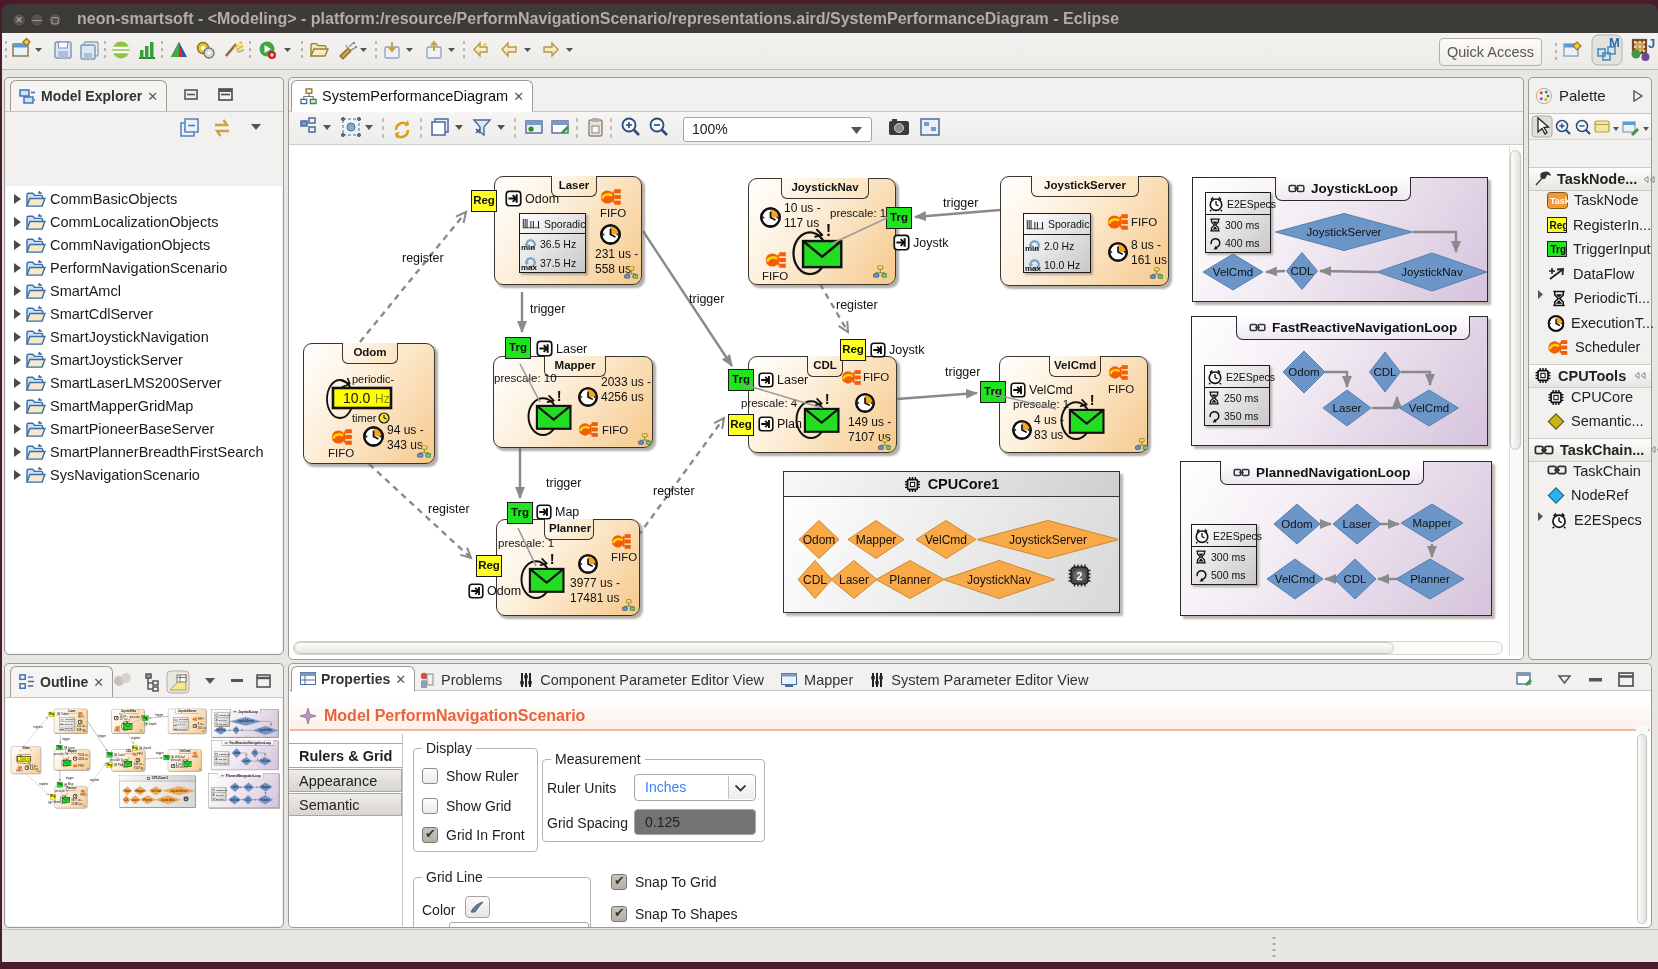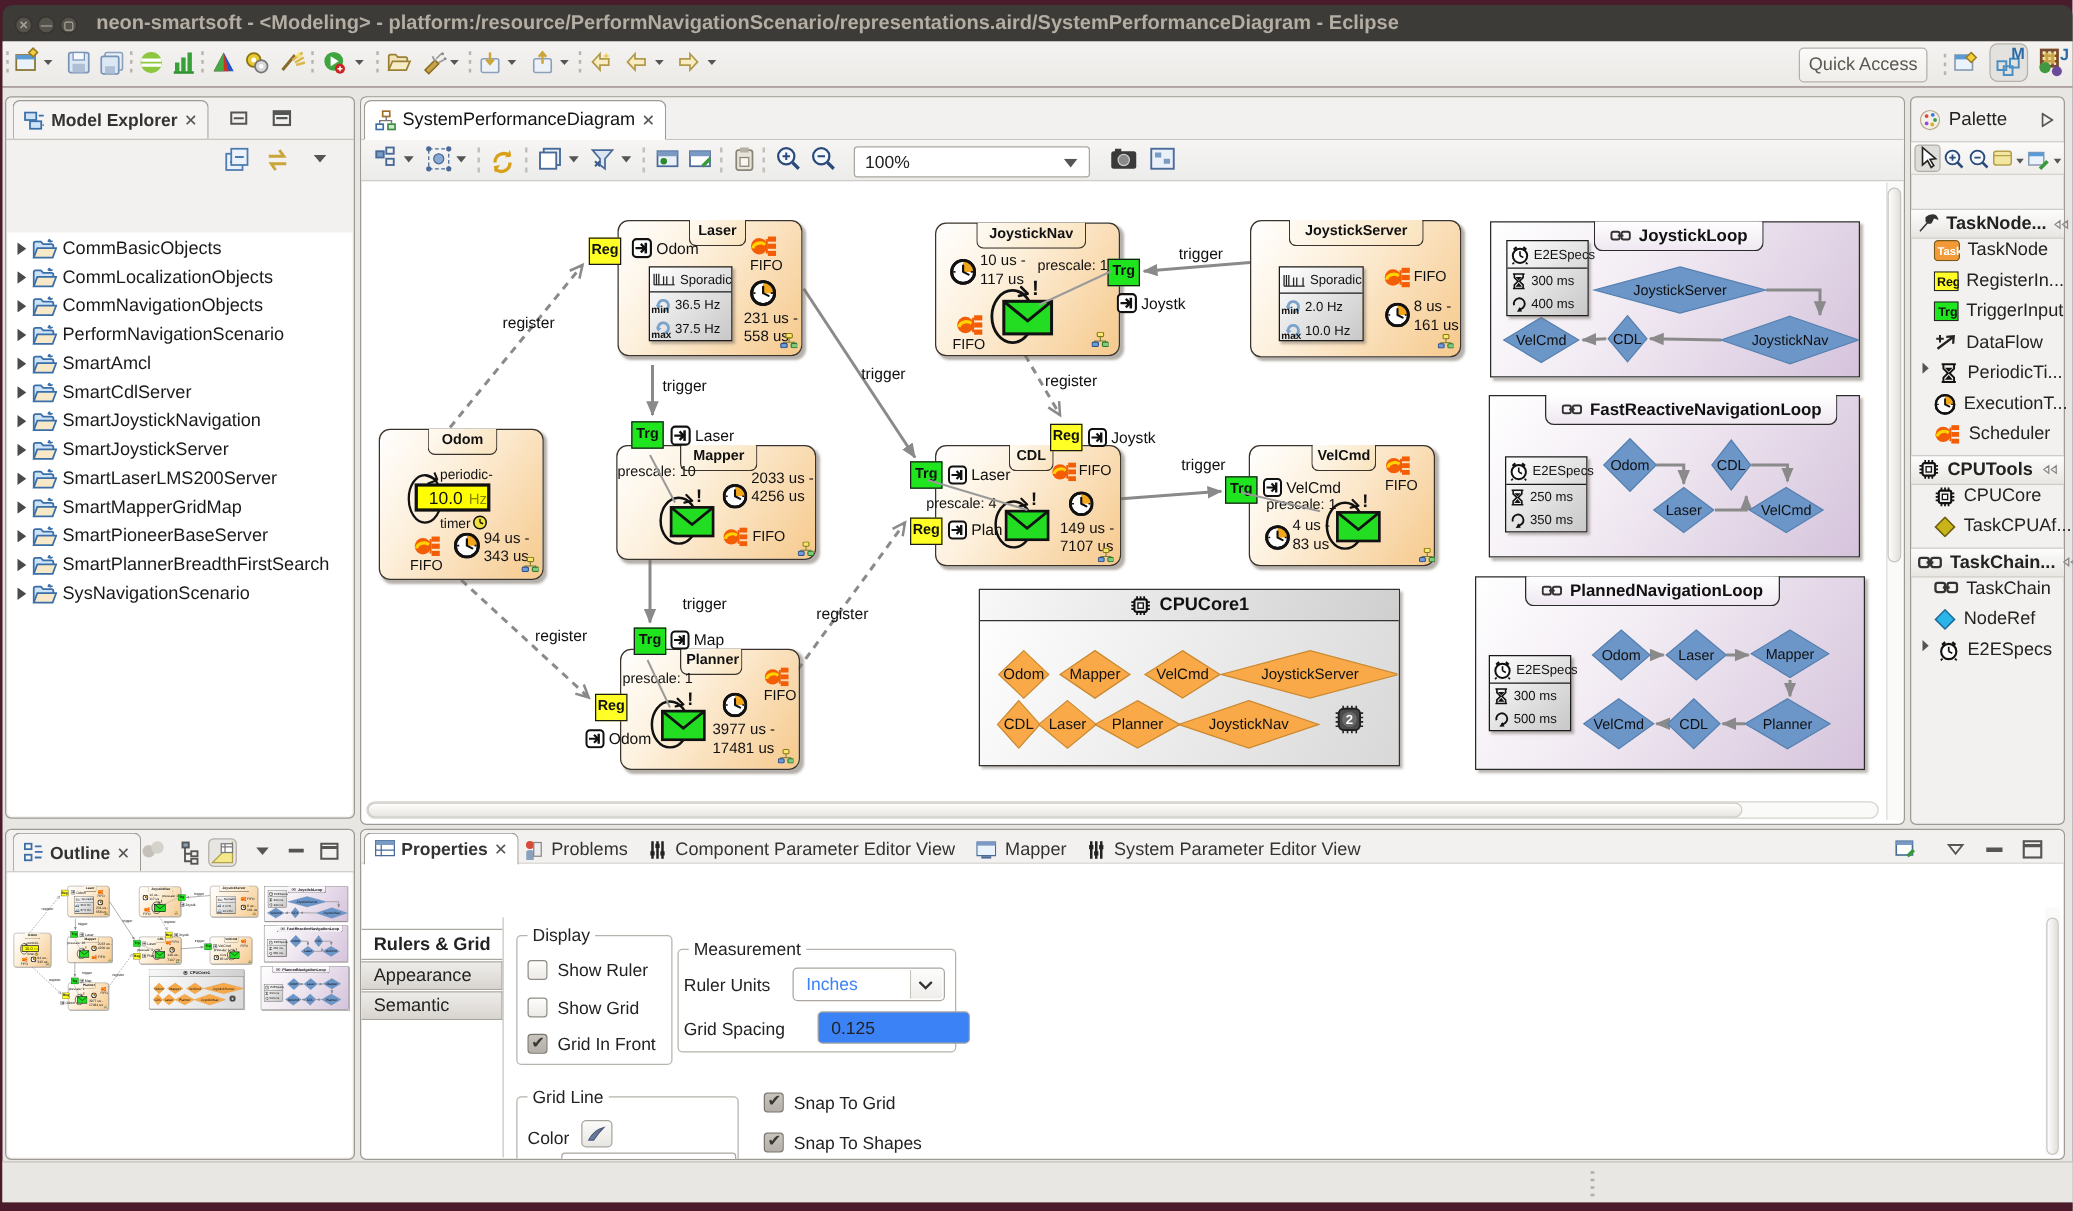--- a/index.html
+++ b/index.html
@@ -1593,21 +1593,21 @@
         <div class="pitem" style="left:18px;top:310.5px;height:24px;">
           <svg width="18" height="17" viewBox="0 0 24 24">
             <use href="#i-chip"></use>
           </svg>
           <span>CPUCore</span>
         </div>
         <div class="pitem" style="left:18px;top:335px;height:24px;">
           <svg width="18" height="17" viewBox="0 0 20 20">
             <path d="M10 1 L19 10 L10 19 L1 10 Z" fill="#c8b418" stroke="#6a5a0a" stroke-width="1.4"></path>
           </svg>
-          <span>TaskCPUAf...</span>
+          <span>Semantic...</span>
         </div>
         <div class="pgroup" style="top:359.5px;">
           <svg width="20" height="14" viewBox="0 0 22 14">
             <use href="#i-chain"></use>
           </svg>
           <b style="font-weight:bold;">TaskChain...</b>
           <svg width="13" height="9" style="margin-left:auto;margin-right:4px;">
             <path d="M1 4.5 l4 -3 v6 Z M7 4.5 l4 -3 v6 Z" fill="none" stroke="#888" stroke-width="1"></path>
           </svg>
         </div>
@@ -1680,20 +1680,26 @@
           <rect x="0" y="2" width="13" height="3" fill="#7a9ac4"></rect>
           <path d="M8 13 l5 -5 l2 2 l-5 5 Z" fill="#3a9a3a"></path>
         </g>
   <path d="M44 8 l11 0 l-5.5 7 Z" fill="none" stroke="#555" stroke-width="1.5"></path>
   <path d="M74 10 h13 v3.5 h-13 z" fill="#555"></path>
   <g transform="translate(104,5)">
           <rect x="0" y="0" width="14" height="13" fill="none" stroke="#555" stroke-width="1.7"></rect>
           <path d="M0 3.5 h14" stroke="#555" stroke-width="2.6"></path>
         </g>
  </svg>
+ <div style="position:absolute;left:1px;top:38px;right:1px;height:29px;background:linear-gradient(#fffefd,#fdf0e8);border-bottom:2px solid #f0b9a0;display:flex;align-items:center;gap:8px;padding-left:10px;">
+  <svg width="16" height="16" viewBox="0 0 16 16">
+          <path d="M8 0 L9.8 6.2 L16 8 L9.8 9.8 L8 16 L6.2 9.8 L0 8 L6.2 6.2 Z" fill="#b89ac8" stroke="#8a6aa0" stroke-width="0.8"></path>
+        </svg>
+  <span style="font-size:16px;font-weight:bold;color:#e8633c;">Model PerformNavigationScenario</span>
+ </div>
  <div class="ptab" style="top:79px;background:#fff;border-right:none;font-weight:bold;">Rulers &amp; Grid</div>
  <div class="ptab" style="top:105px;height:23px;line-height:22px;">Appearance</div>
  <div class="ptab" style="top:129px;height:23px;line-height:22px;">Semantic</div>
  <div style="position:absolute;left:113px;top:70px;width:1px;bottom:1px;background:#c8c5bf;"></div>
 
  <fieldset class="fset" style="left:122px;top:84px;width:125px;height:104px;">
         <span>Display</span>
       </fieldset>
  <div class="cb" style="left:133px;top:104px;"><span class="cbx"></span>Show Ruler</div>
  <div class="cb" style="left:133px;top:134px;"><span class="cbx"></span>Show Grid</div>
@@ -1703,21 +1709,21 @@
       </fieldset>
  <div style="position:absolute;left:258px;top:116px;font-size:14px;color:#222;">Ruler Units</div>
  <div style="position:absolute;left:345px;top:110px;width:122px;height:27px;border:1px solid #aaa69f;border-radius:4px;background:#fff;">
   <span style="position:absolute;left:10px;top:4px;font-size:14px;color:#3b82f6;">Inches</span>
   <span style="position:absolute;right:1px;top:1px;width:26px;height:23px;border-left:1px solid #c5c1ba;border-radius:0 3px 3px 0;background:linear-gradient(#fdfdfc,#efedea);"></span>
   <svg width="11" height="7" style="position:absolute;right:9px;top:10px;">
           <path d="M0.5 0.5 L5.5 5.5 L10.5 0.5" fill="none" stroke="#333" stroke-width="1.8"></path>
         </svg>
  </div>
  <div style="position:absolute;left:258px;top:151px;font-size:14px;color:#222;">Grid Spacing</div>
- <div style="position:absolute;left:345px;top:145px;width:122px;height:26px;border:1px solid #aaa69f;border-radius:4px;background:#3b82f6;margin-left:20px;">
+ <div style="position:absolute;left:345px;top:145px;width:122px;height:26px;border:1px solid #aaa69f;border-radius:4px;background:#737373;">
   <span style="position:absolute;left:10px;top:4px;font-size:14px;color:#222;">0.125</span>
  </div>
  <fieldset class="fset" style="left:122px;top:213px;width:178px;height:62px;">
         <span>Grid Line</span>
       </fieldset>
  <div style="position:absolute;left:160px;top:258px;width:140px;height:14px;border:1px solid #aaa69f;border-radius:3px;background:#fff;"></div>
  <div style="position:absolute;left:133px;top:238px;font-size:14px;color:#222;">Color</div>
  <div style="position:absolute;left:176px;top:232px;width:25px;height:22px;border:1px solid #a5a29b;border-radius:4px;background:linear-gradient(#fcfbfa,#e8e6e2);">
   <svg width="15" height="13" style="position:absolute;left:4px;top:4px;">
           <path d="M1 11 Q5 3 13 1 Q8 6 5 11 Z" fill="#6a7a9a" stroke="#4a5a7a"></path>

